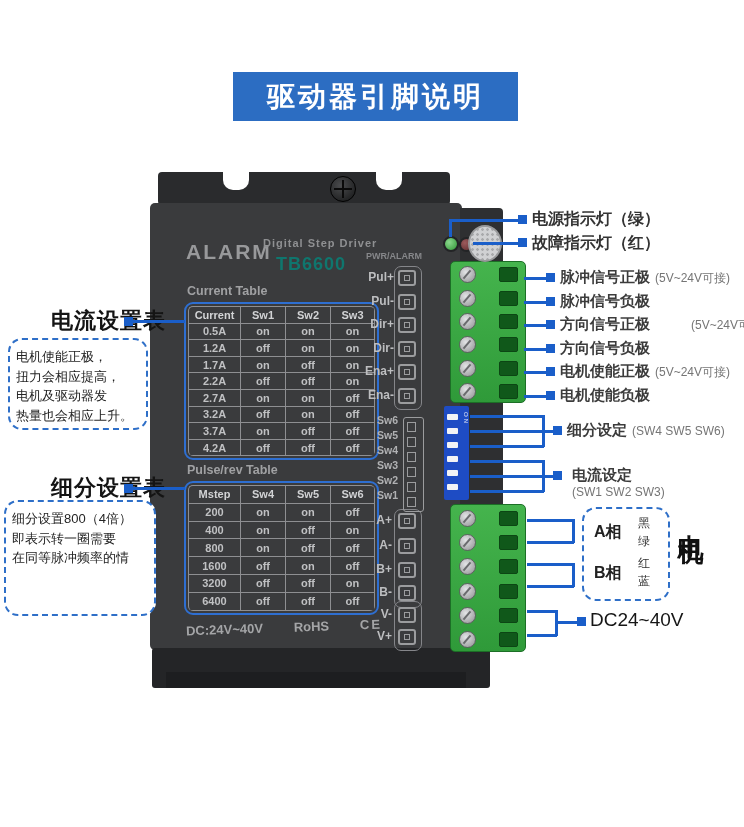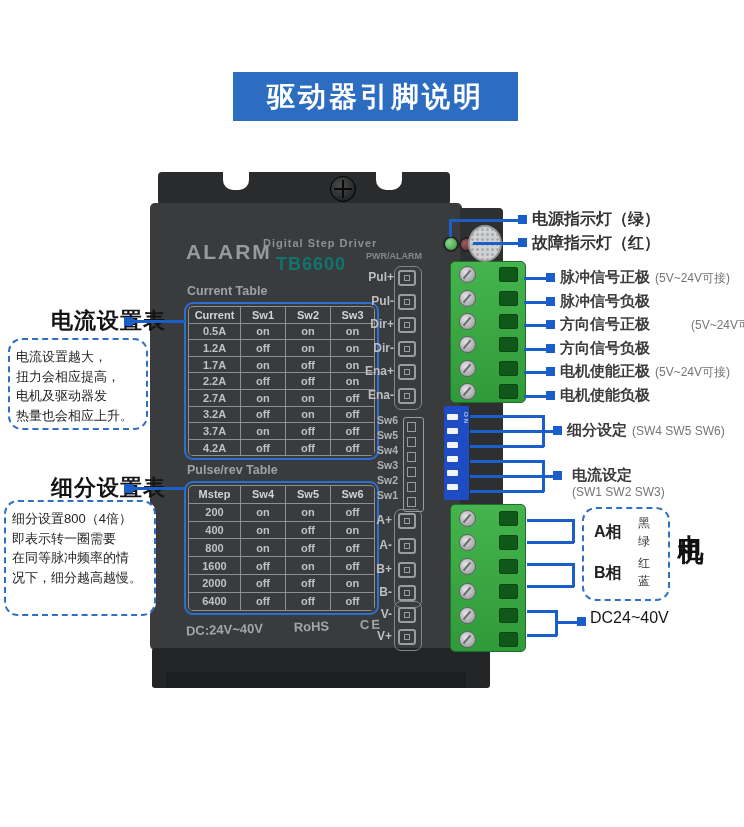--- a/index.html
+++ b/index.html
@@ -72,21 +72,21 @@
   .ctext .note{font-size:12px;font-weight:400;color:#757575;margin-left:5px;}
   .ledtext{position:absolute;white-space:nowrap;font-size:16px;font-weight:600;color:#333;}
   .dashed-box{position:absolute;border:2px dashed #2e6fc8;border-radius:14px;background:#fff;}
 
   .lhead{position:absolute;font-size:22px;font-weight:bold;color:#141414;letter-spacing:1px;margin-left:41px;}
   .lnote{font-size:13px;line-height:19.5px;color:#242424;padding:7px 6px;}
   .motor-a,.motor-b{position:absolute;font-size:16px;font-weight:600;color:#222;}
   .mcolor{position:absolute;font-size:12px;color:#333;}
   .motor-title{position:absolute;left:674px;top:514px;font-size:26px;font-weight:bold;color:#111;
                writing-mode:vertical-rl;text-orientation:upright;letter-spacing:4px;}
-  .dctext{position:absolute;left:590px;top:609px;font-size:16px;color:#161616;}
+  .dctext{position:absolute;left:590px;top:609px;font-size:19px;color:#161616;}
 </style>
 </head>
 <body>
 
 <div class="stage">
 
   <div class="banner">
     <span>驱动器引脚说明</span>
   </div>
 
@@ -162,21 +162,21 @@
         <div>off</div>
         <div>on</div>
         <div>800</div>
         <div>on</div>
         <div>off</div>
         <div>off</div>
         <div>1600</div>
         <div>off</div>
         <div>on</div>
         <div>off</div>
-        <div>2000</div>
+        <div>3200</div>
         <div>off</div>
         <div>off</div>
         <div>on</div>
         <div>6400</div>
         <div>off</div>
         <div>off</div>
         <div>off</div>
       </div>
     </div>
 
@@ -361,36 +361,35 @@
   <div class="ledtext" style="left:532px;top:209px;">电源指示灯（绿）</div>
   <div class="line" style="left:473px;top:242px;width:45px;height:2.5px;"></div>
   <div class="bullet" style="left:518px;top:238px;"></div>
   <div class="ledtext" style="left:532px;top:233px;">故障指示灯（红）</div>
 
   <div class="lhead" style="left:10px;top:306px;">电流设置表</div>
   <div class="bullet" style="left:124px;top:317px;"></div>
   <div class="line" style="left:133px;top:320px;width:52px;height:2.5px;"></div>
   <div class="dashed-box" style="left:8px;top:338px;width:136px;height:88px;">
     <div class="lnote" id="current-note">
-        <div>电流设置越大，</div>
+        <div>电机使能正极，</div>
         <div>扭力会相应提高，</div>
         <div>电机及驱动器发</div>
         <div>热量也会相应上升。</div>
       </div>
   </div>
 
   <div class="lhead" style="left:10px;top:473px;">细分设置表</div>
   <div class="bullet" style="left:124px;top:484px;"></div>
   <div class="line" style="left:133px;top:487px;width:52px;height:2.5px;"></div>
   <div class="dashed-box" style="left:4px;top:500px;width:148px;height:112px;">
     <div class="lnote" id="mstep-note">
         <div>细分设置800（4倍）</div>
         <div>即表示转一圈需要</div>
         <div>在同等脉冲频率的情</div>
-        <div>况下，细分越高越慢。</div>
       </div>
   </div>
 
   <div class="dashed-box" style="left:582px;top:507px;width:84px;height:90px;">
     <div class="motor-a" style="left:10px;top:13px;">A相</div>
     <div class="mcolor" style="left:54px;top:6px;">黑</div>
     <div class="mcolor" style="left:54px;top:24px;">绿</div>
     <div class="motor-b" style="left:10px;top:54px;">B相</div>
     <div class="mcolor" style="left:54px;top:46px;">红</div>
     <div class="mcolor" style="left:54px;top:64px;">蓝</div>

